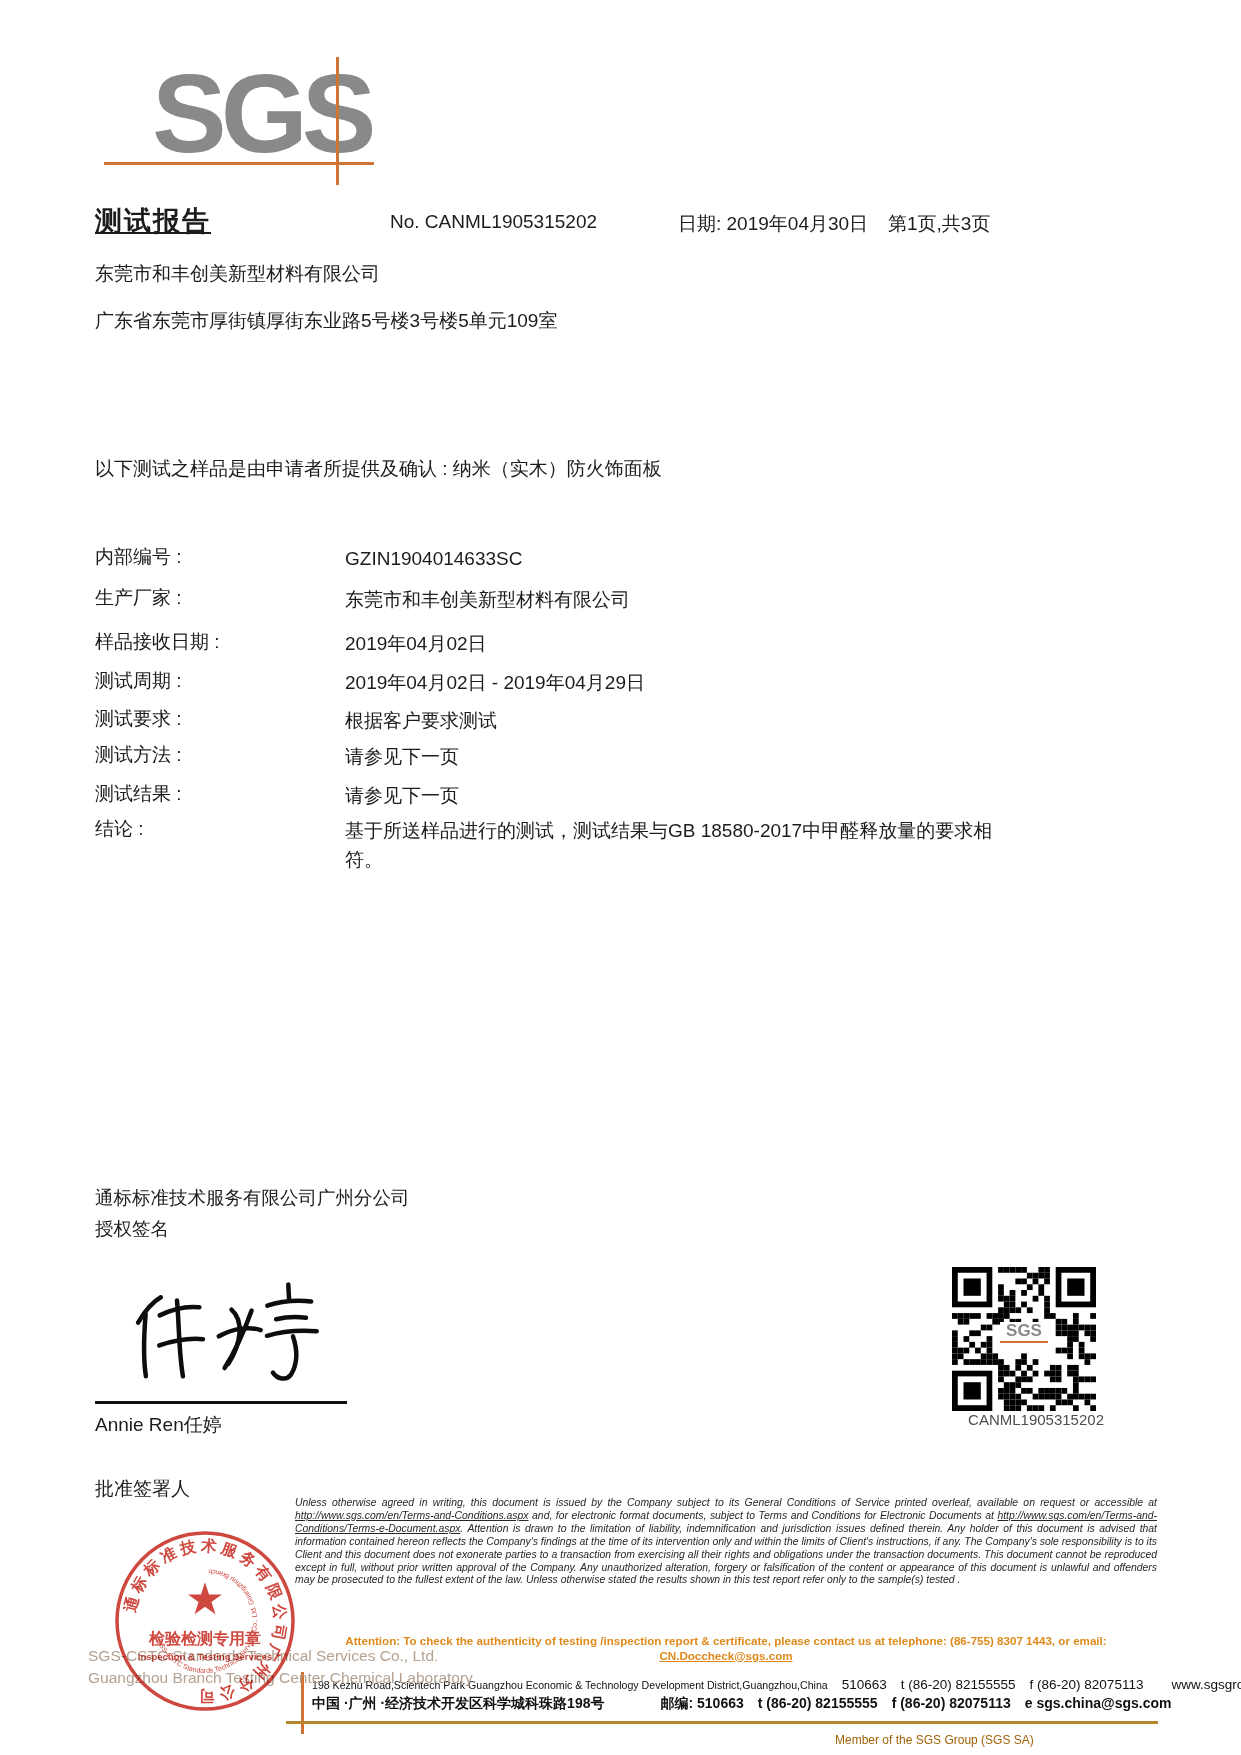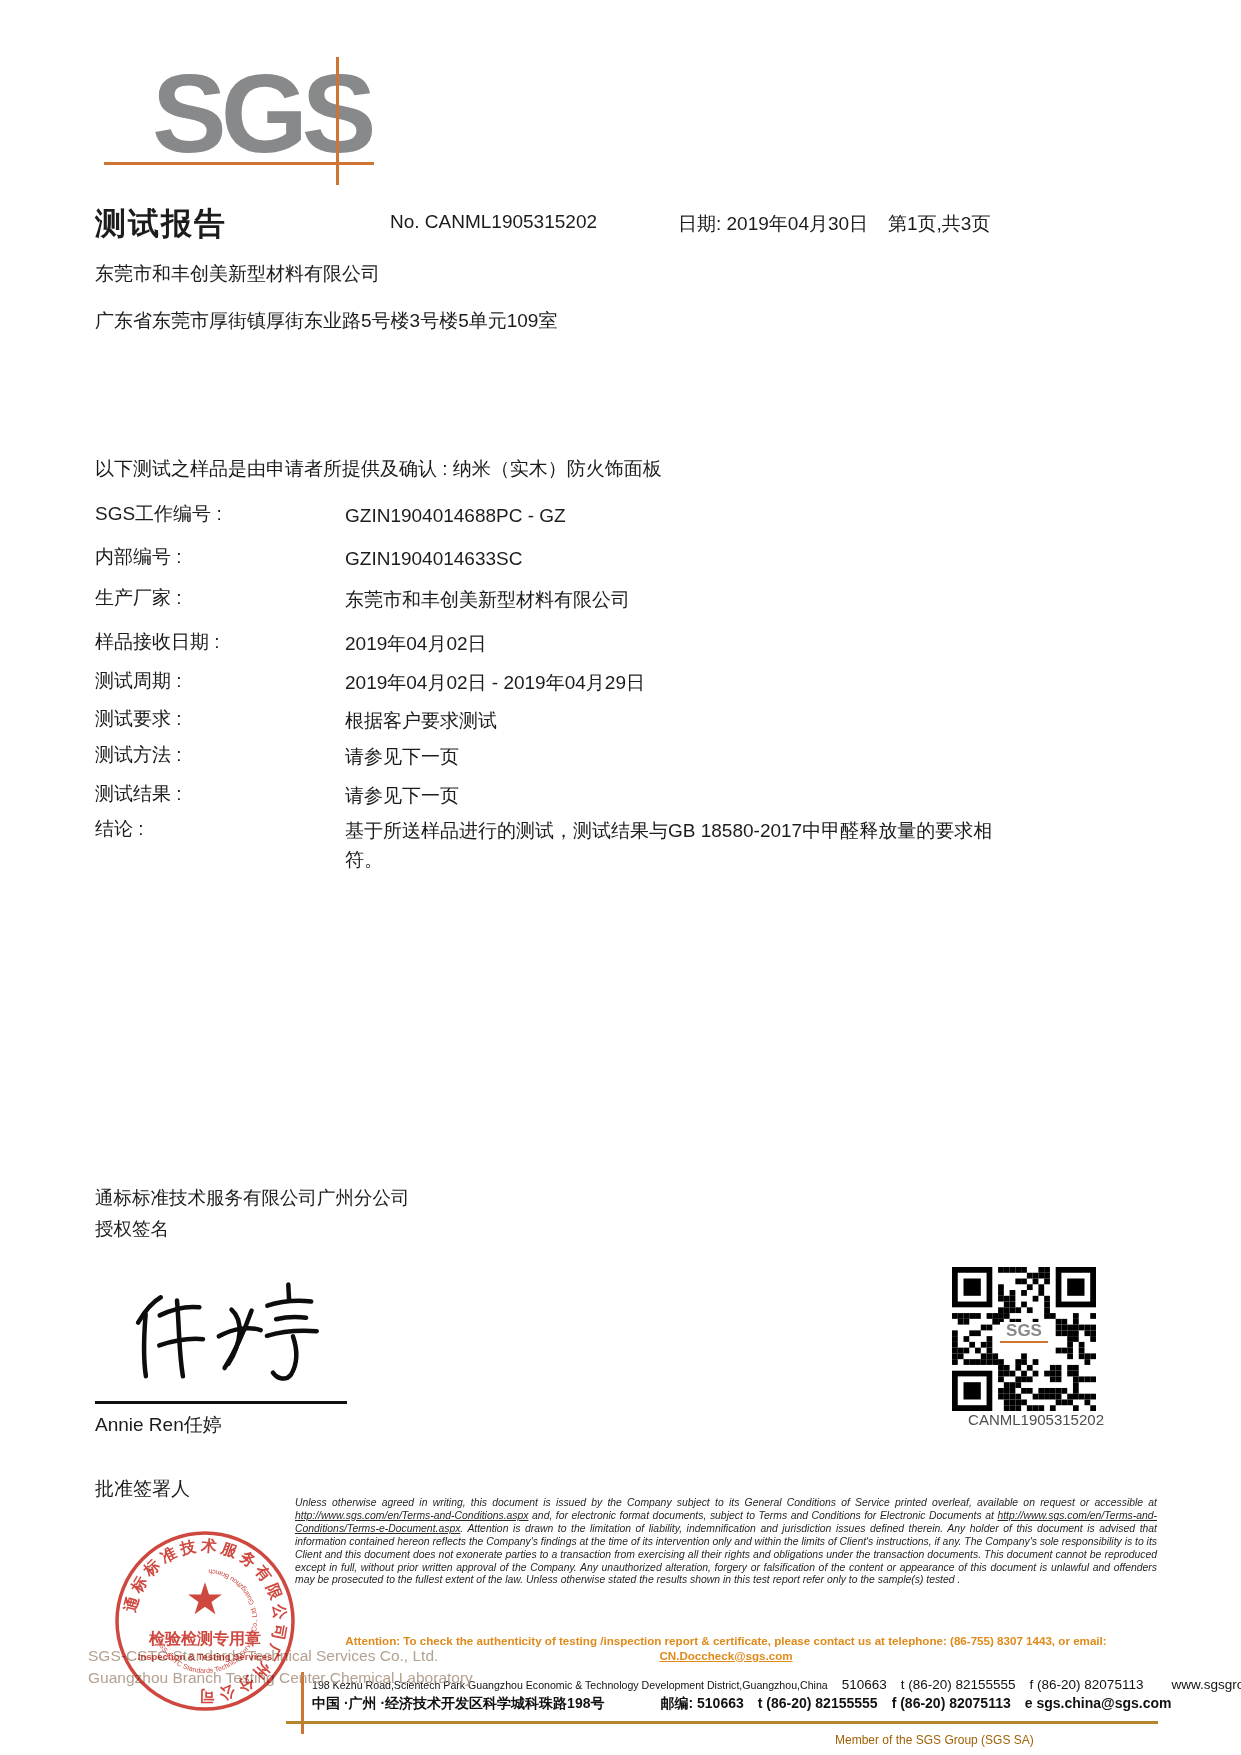--- a/index.html
+++ b/index.html
@@ -13,21 +13,21 @@
 
   
   .logo-text {
     left:152px; top:58px; font-size:112px; font-weight:bold; color:#87898b;
     letter-spacing:-6px; line-height:1; font-family:"Liberation Sans",sans-serif;
   }
   .logo-hline { left:104px; top:162px; width:270px; height:3px; background:#cf7432; }
   .logo-vline { left:336px; top:57px; width:3px; height:128px; background:#cf7432; }
 
   
-  .doc-title { left:95px; top:203px; font-size:31px; font-weight:bold; letter-spacing:2px; }
+  .doc-title { left:95px; top:203px; font-size:27px; font-weight:bold; letter-spacing:2px;text-decoration:underline; }
   .report-no { left:390px; top:211px; font-size:19px; }
   .report-date { left:678px; top:211px; font-size:19px; }
   .page-info { left:888px; top:211px; font-size:19px; }
 
   .applicant-name { left:95px; top:261px; font-size:19px; }
   .applicant-addr { left:95px; top:308px; font-size:19px; }
 
   .sample-statement { left:95px; top:456px; font-size:19px; }
 
   .fieldrow { position:absolute; left:95px; width:1060px; font-size:19px; }
@@ -90,23 +90,20 @@
   <div class="abs doc-title">测试报告</div>
   <div class="abs report-no">No. CANML1905315202</div>
   <div class="abs report-date">日期: 2019年04月30日</div>
   <div class="abs page-info">第1页,共3页</div>
 
   <div class="abs applicant-name">东莞市和丰创美新型材料有限公司</div>
   <div class="abs applicant-addr">广东省东莞市厚街镇厚街东业路5号楼3号楼5单元109室</div>
 
   <div class="abs sample-statement">以下测试之样品是由申请者所提供及确认 : 纳米（实木）防火饰面板</div>
 
-  <div class="fieldrow" style="top:501px">
-    <span class="lbl">SGS工作编号 :</span><span class="val">GZIN1904014688PC - GZ</span>
-  </div>
   <div class="fieldrow" style="top:544px">
     <span class="lbl">内部编号 :</span><span class="val">GZIN1904014633SC</span>
   </div>
   <div class="fieldrow" style="top:585px">
     <span class="lbl">生产厂家 :</span><span class="val">东莞市和丰创美新型材料有限公司</span>
   </div>
   <div class="fieldrow" style="top:629px">
     <span class="lbl">样品接收日期 :</span><span class="val">2019年04月02日</span>
   </div>
   <div class="fieldrow" style="top:668px">

